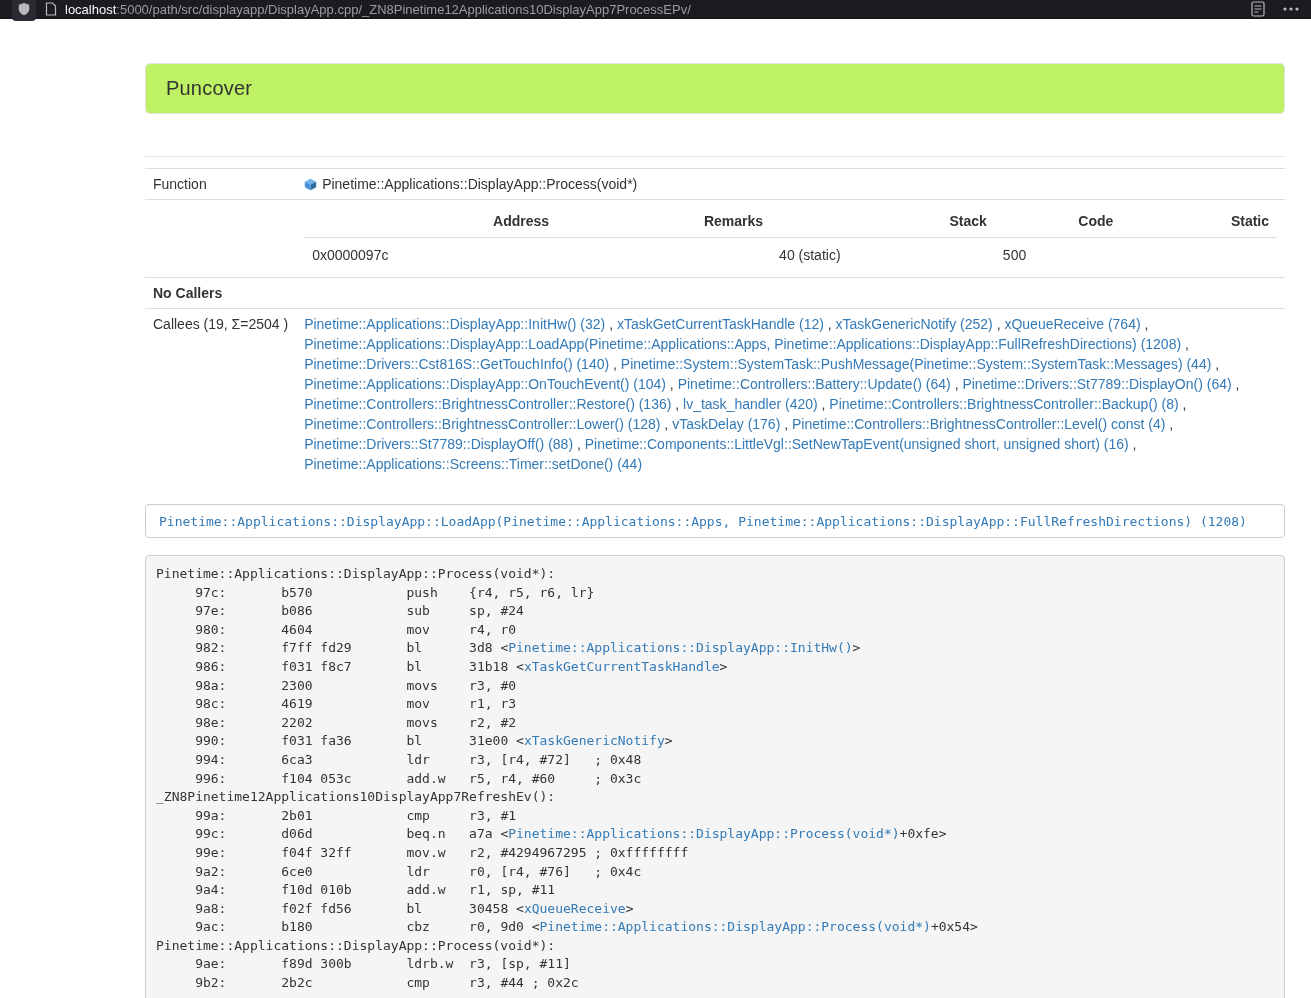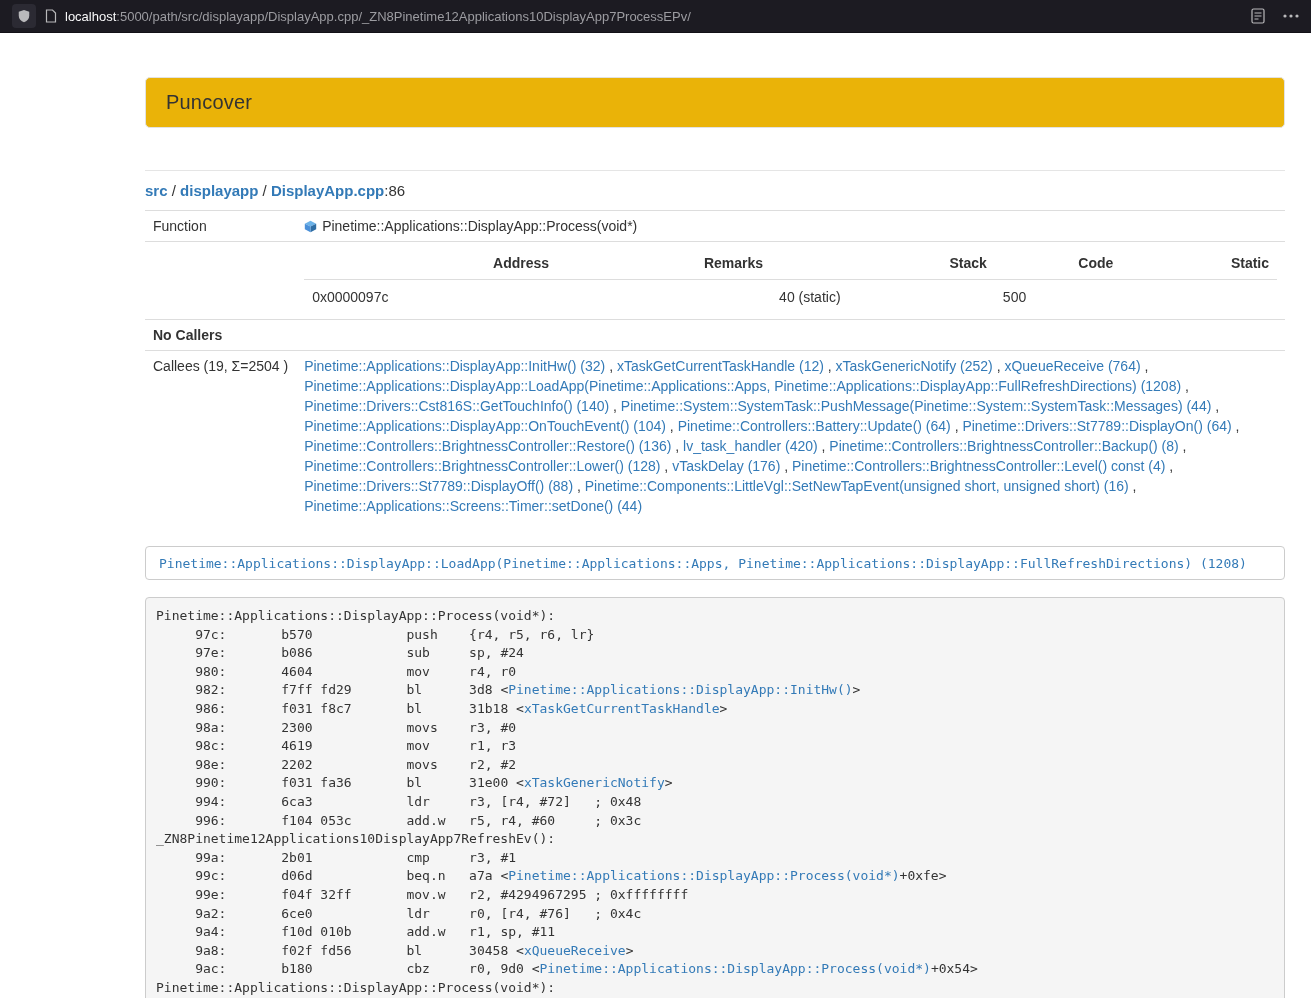--- a/index.html
+++ b/index.html
@@ -9,37 +9,37 @@
     --code-border:#cccccc;
   }
   *{box-sizing:border-box;}
   html,body{margin:0;padding:0;}
   body{
     width:1311px;height:998px;overflow:hidden;background:#ffffff;
     font-family:"Liberation Sans", sans-serif;font-size:14px;color:#333;
   }
   
   .chrome{
-    height:33px;background:var(--chrome-bg);display:flex;align-items:center;
+    height:19px;background:var(--chrome-bg);display:flex;align-items:center;
     padding:0 12px;gap:9px;border-bottom:1px solid #121117;
   }
   .shield-badge{
     width:24px;height:24px;border-radius:4px;background:#2b2a33;
     display:flex;align-items:center;justify-content:center;flex:0 0 auto;cursor:pointer;
   }
   .urlbar{display:flex;align-items:center;gap:8px;flex:1 1 auto;min-width:0;cursor:text;}
   .url-text{font-size:13px;white-space:nowrap;overflow:hidden;}
   .url-host{color:#f9f9fa;}
   .url-rest{color:#9c9ca1;}
   .chrome-actions{margin-left:auto;display:flex;align-items:center;gap:18px;flex:0 0 auto;}
   .chrome-actions .abtn{display:flex;align-items:center;justify-content:center;cursor:pointer;}
   
   .container{width:1140px;margin-left:145px;margin-top:44px;}
   .jumbotron{
-    background:#eab308;border:1px solid #e2e2e2;border-radius:5px;
+    background:#bef264;border:1px solid #e2e2e2;border-radius:5px;
     padding:13px 20px;margin-bottom:42px;
   }
   .jumbotron h1{margin:0;font-size:20px;font-weight:500;color:#333;letter-spacing:.2px;}
   hr.rule{border:0;border-top:1px solid #e5e5e5;margin:0 0 11px 0;}
   .breadcrumb{font-size:15px;margin:0 0 11px 0;}
   .breadcrumb a{color:var(--link);text-decoration:none;font-weight:bold;cursor:pointer;}
   .breadcrumb .bsep{color:#333;}
   .breadcrumb .bline{color:#333;}
   
   table.ftable{width:100%;border-collapse:collapse;font-size:14px;}
@@ -111,23 +111,20 @@
 </div>
 
 <div class="container">
 
   <div class="jumbotron">
     <h1>Puncover</h1>
   </div>
 
   <hr class="rule">
 
-  <div class="breadcrumb">
-    <a href="#">src</a><span class="bsep"> / </span><a href="#">displayapp</a><span class="bsep"> / </span><a href="#">DisplayApp.cpp</a><span class="bline">:86</span>
-  </div>
 
   <table class="ftable">
     <tbody>
       <tr>
         <td class="row-label">Function</td>
         <td>
           <span class="func-cell">
             <span class="func-icon">
               <svg width="13" height="13" viewBox="0 0 16 16">
                 <path fill="#6cb2e8" d="M1 4.5 8 8l7-3.5L8 1z"></path>

